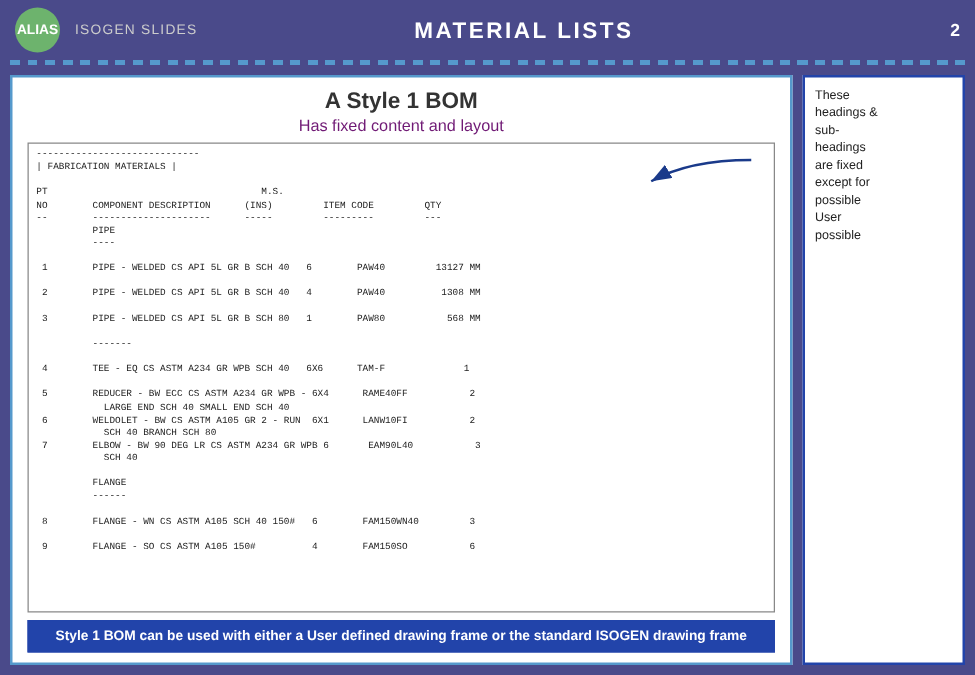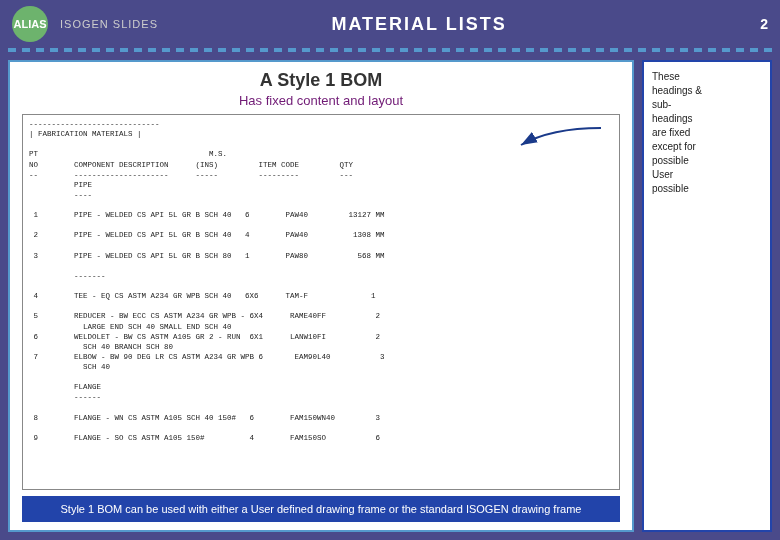--- a/index.html
+++ b/index.html
@@ -108,21 +108,21 @@
     }
     .bom-line.bold-line {
       font-weight: normal;
     }
     
     .bottom-note {
       background: #2244aa;
       color: white;
       text-align: center;
       font-size: 11px;
-      font-weight: normal;
+      font-weight: bold;
       padding: 6px 10px;
       margin-top: 6px;
       border: 1px solid #2244aa;
     }
     
     .sidebar-note {
       width: 130px;
       background: white;
       border: 2px solid #2244aa;
       padding: 8px;

